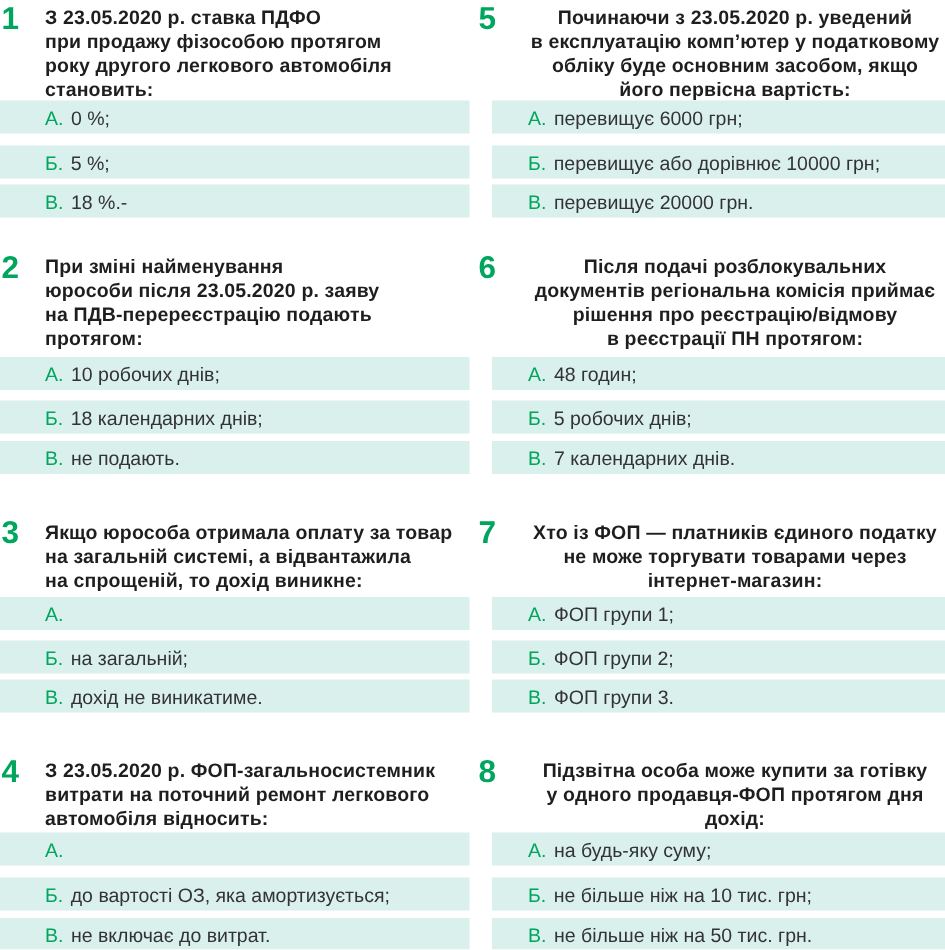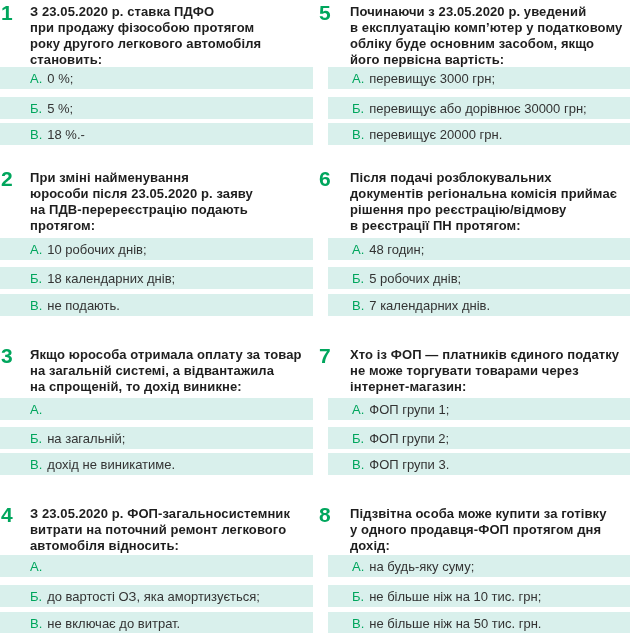--- a/index.html
+++ b/index.html
@@ -7,21 +7,21 @@
     position:relative;width:630px;height:633px;background:#fff;overflow:hidden;
     font-family:"Liberation Sans",sans-serif;
     --green:#00a65d;--bar:#d9f0ec;--qtext:#1e1e1e;--otext:#333333;
   }
   .q{position:absolute;}
   .col-l{left:0;width:313px;}
   .col-r{left:315px;width:315px;}
   .q-num{position:absolute;top:-3px;left:1px;font-weight:700;font-size:21px;line-height:24px;color:var(--green);}
   .col-r .q-num{left:4px;}
   .q-text{margin-left:30px;font-weight:700;font-size:13px;line-height:16px;color:var(--qtext);white-space:pre;letter-spacing:.1px;}
-  .col-r .q-text{margin-left:35px;}
+  .col-r .q-text{margin-left:35px;text-align:center;}
   .opt{position:absolute;height:22px;background:var(--bar);display:flex;align-items:center;font-size:13px;color:var(--otext);white-space:pre;}
   .col-l .opt{left:0;width:283px;padding-left:30px;}
   .col-r .opt{left:13px;width:278px;padding-left:24px;}
   .opt-letter{color:var(--green);margin-right:5px;flex:0 0 auto;}
   .row1{top:4px;}  .row1 .o1{top:63px;} .row1 .o2{top:93px;}  .row1 .o3{top:119px;}
   .row2{top:170px;}.row2 .o1{top:68px;} .row2 .o2{top:97px;}  .row2 .o3{top:124px;}
   .row3{top:347px;}.row3 .o1{top:51px;} .row3 .o2{top:80px;}  .row3 .o3{top:106px;}
   .row4{top:506px;}.row4 .o1{top:49px;} .row4 .o2{top:79px;}  .row4 .o3{top:106px;}
 </style>
 </head>
@@ -70,22 +70,22 @@
     <div class="opt o2"><span class="opt-letter">Б.</span><span>до вартості ОЗ, яка амортизується;</span></div>
     <div class="opt o3"><span class="opt-letter">В.</span><span>не включає до витрат.</span></div>
   </div>
 
   <div class="q col-r row1">
     <div class="q-num">5</div>
     <div class="q-text">Починаючи з 23.05.2020 р. уведений
 в експлуатацію комп’ютер у податковому
 обліку буде основним засобом, якщо
 його первісна вартість:</div>
-    <div class="opt o1"><span class="opt-letter">А.</span><span>перевищує 3000 грн;</span></div>
-    <div class="opt o2"><span class="opt-letter">Б.</span><span>перевищує або дорівнює 30000 грн;</span></div>
+    <div class="opt o1"><span class="opt-letter">А.</span><span>перевищує 6000 грн;</span></div>
+    <div class="opt o2"><span class="opt-letter">Б.</span><span>перевищує або дорівнює 10000 грн;</span></div>
     <div class="opt o3"><span class="opt-letter">В.</span><span>перевищує 20000 грн.</span></div>
   </div>
 
   <div class="q col-r row2">
     <div class="q-num">6</div>
     <div class="q-text">Після подачі розблокувальних
 документів регіональна комісія приймає
 рішення про реєстрацію/відмову
 в реєстрації ПН протягом:</div>
     <div class="opt o1"><span class="opt-letter">А.</span><span>48 годин;</span></div>

